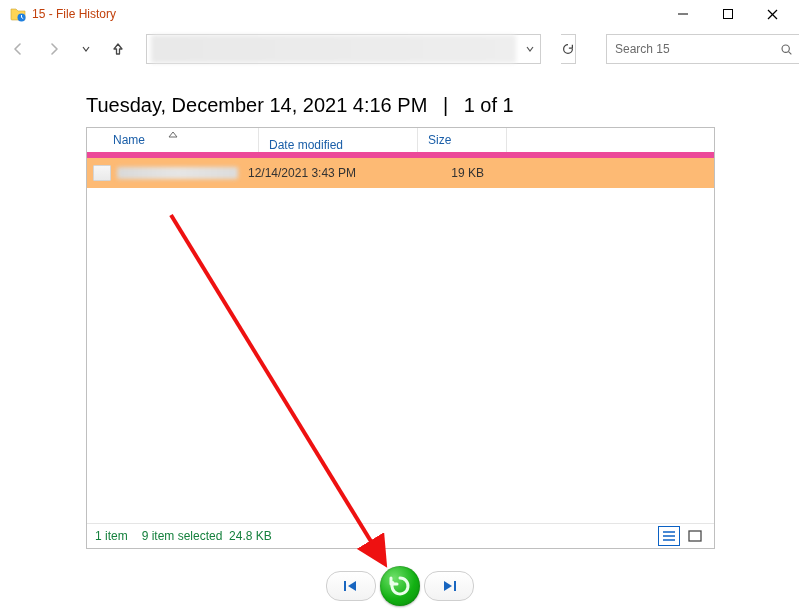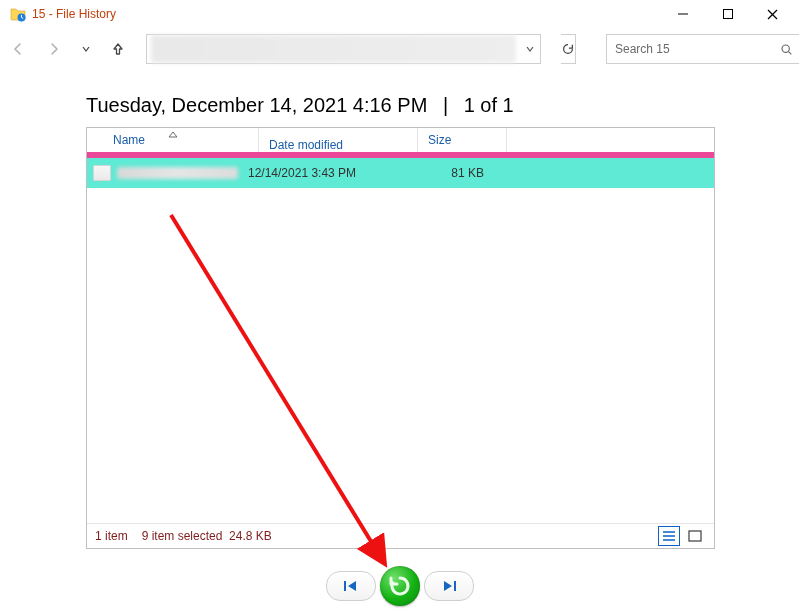--- a/index.html
+++ b/index.html
@@ -192,21 +192,21 @@
     overflow: hidden;
   }
   .file-row {
     display: flex;
     height: 30px;
     align-items: center;
     font-size: 12px;
     color:#2b2b2b;
   }
   .file-row.selected {
-    background: #5eead4;
+    background: #fdba74;
   }
   .cell { padding-left: 10px; }
   .cell-icon-name {
     flex: 0 0 145px;
     display: flex;
     align-items: center;
     padding-left: 6px;
     gap: 6px;
   }
   .file-icon-rect {
@@ -227,21 +227,21 @@
   .cell-date { flex: 0 0 148px; color:#333; }
   .cell-size { flex: 0 0 78px; text-align: right; padding-right: 12px; color:#333; }
 
   .status-bar {
     height: 24px;
     border-top: 1px solid #e5e5e5;
     display: flex;
     align-items: center;
     padding: 0 8px;
     font-size: 12px;
-    color:#7f1d1d;
+    color:#15803d;
     gap: 14px;
   }
   .status-bar .right {
     margin-left: auto;
     display:flex;
     gap:4px;
   }
   .view-btn {
     width: 20px;
     height: 18px;
@@ -424,21 +424,21 @@
     <div class="col" style="flex:1;border-right:none;"></div>
   </div>
 
   <div class="file-rows">
     <div class="file-row selected">
       <div class="cell cell-icon-name">
         <span class="file-icon-rect"></span>
         <span class="file-name-blur"></span>
       </div>
       <div class="cell cell-date">12/14/2021 3:43 PM</div>
-      <div class="cell cell-size">81 KB</div>
+      <div class="cell cell-size">19 KB</div>
     </div>
   </div>
 
   <div class="status-bar">
     <span>1 item</span>
     <span>
       <span>9 item selected</span>&nbsp;&nbsp;<span>24.8 KB</span>
     </span>
     <div class="right">
       <div class="view-btn active">

